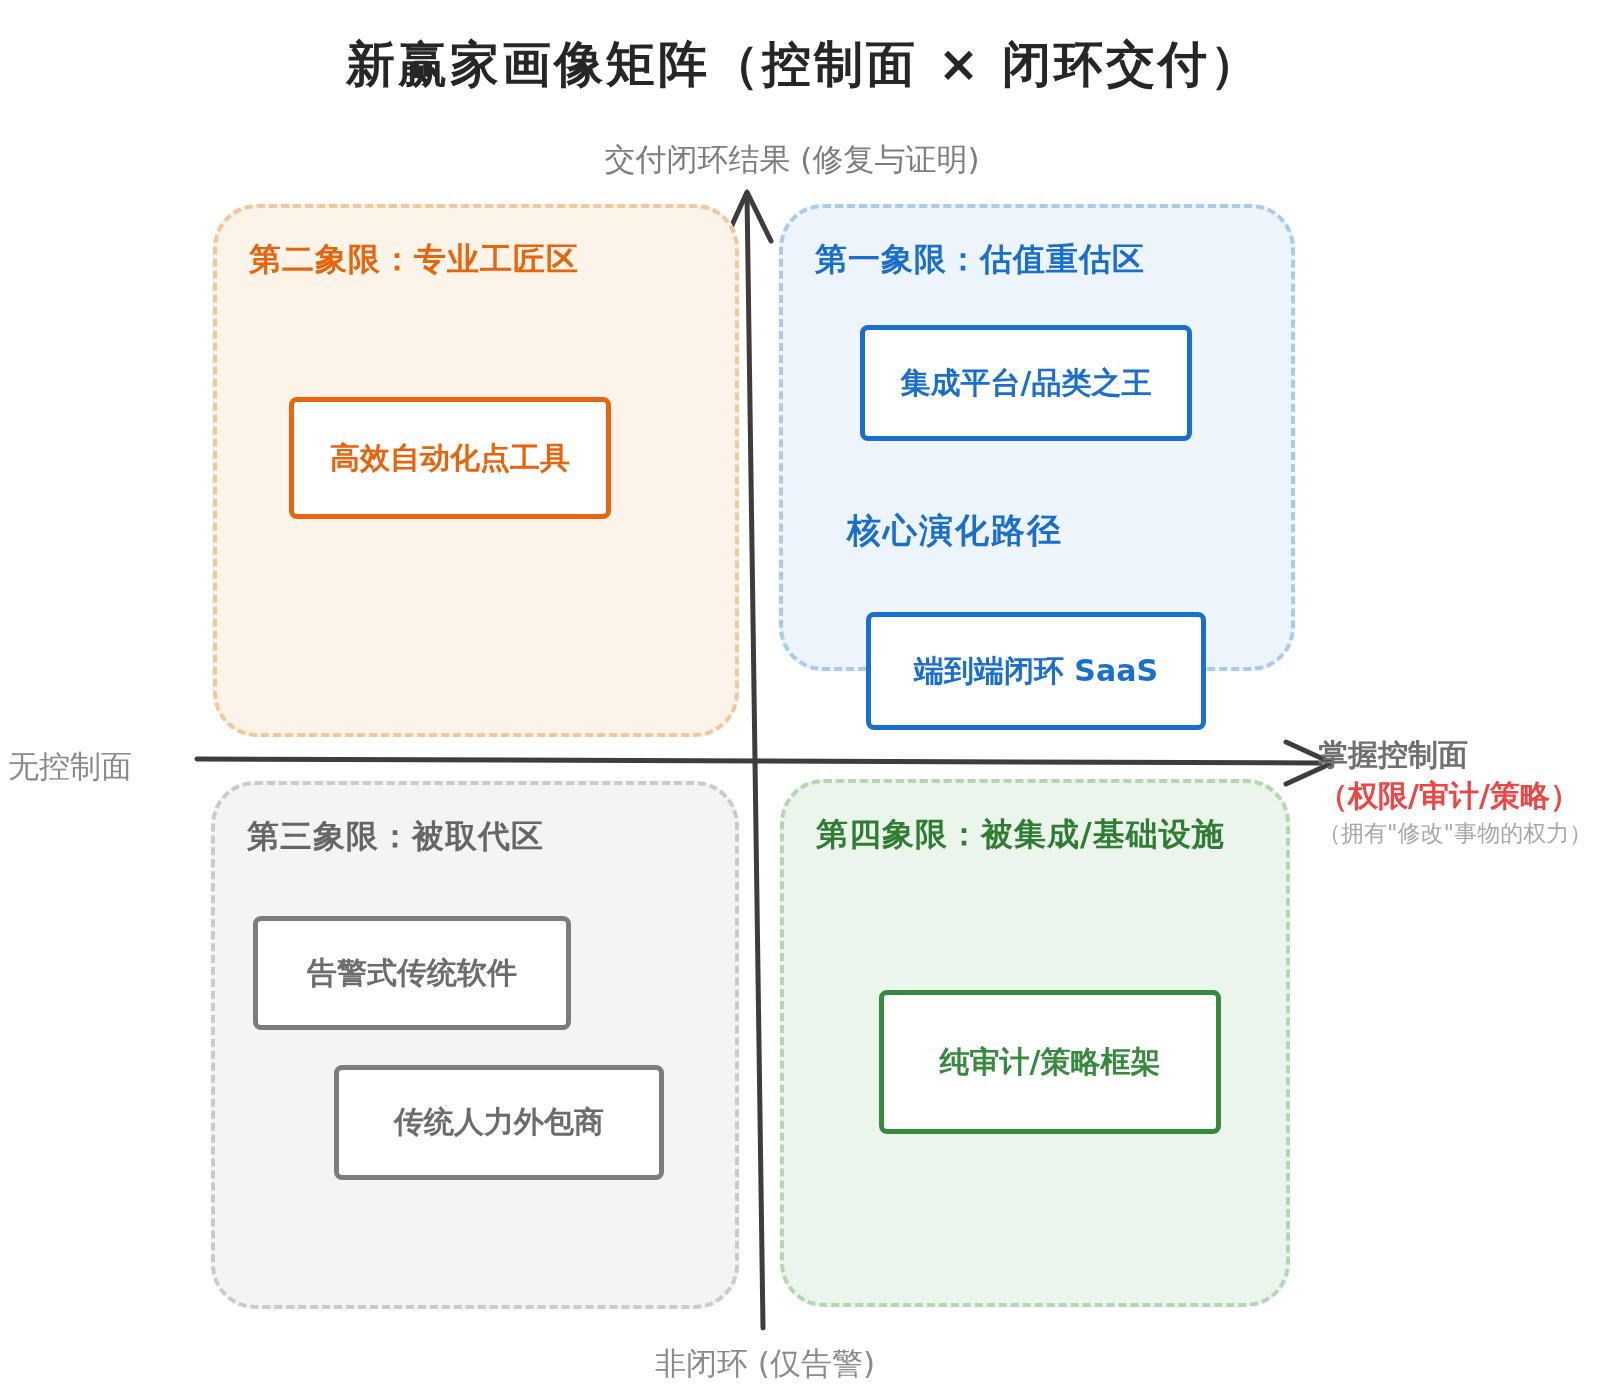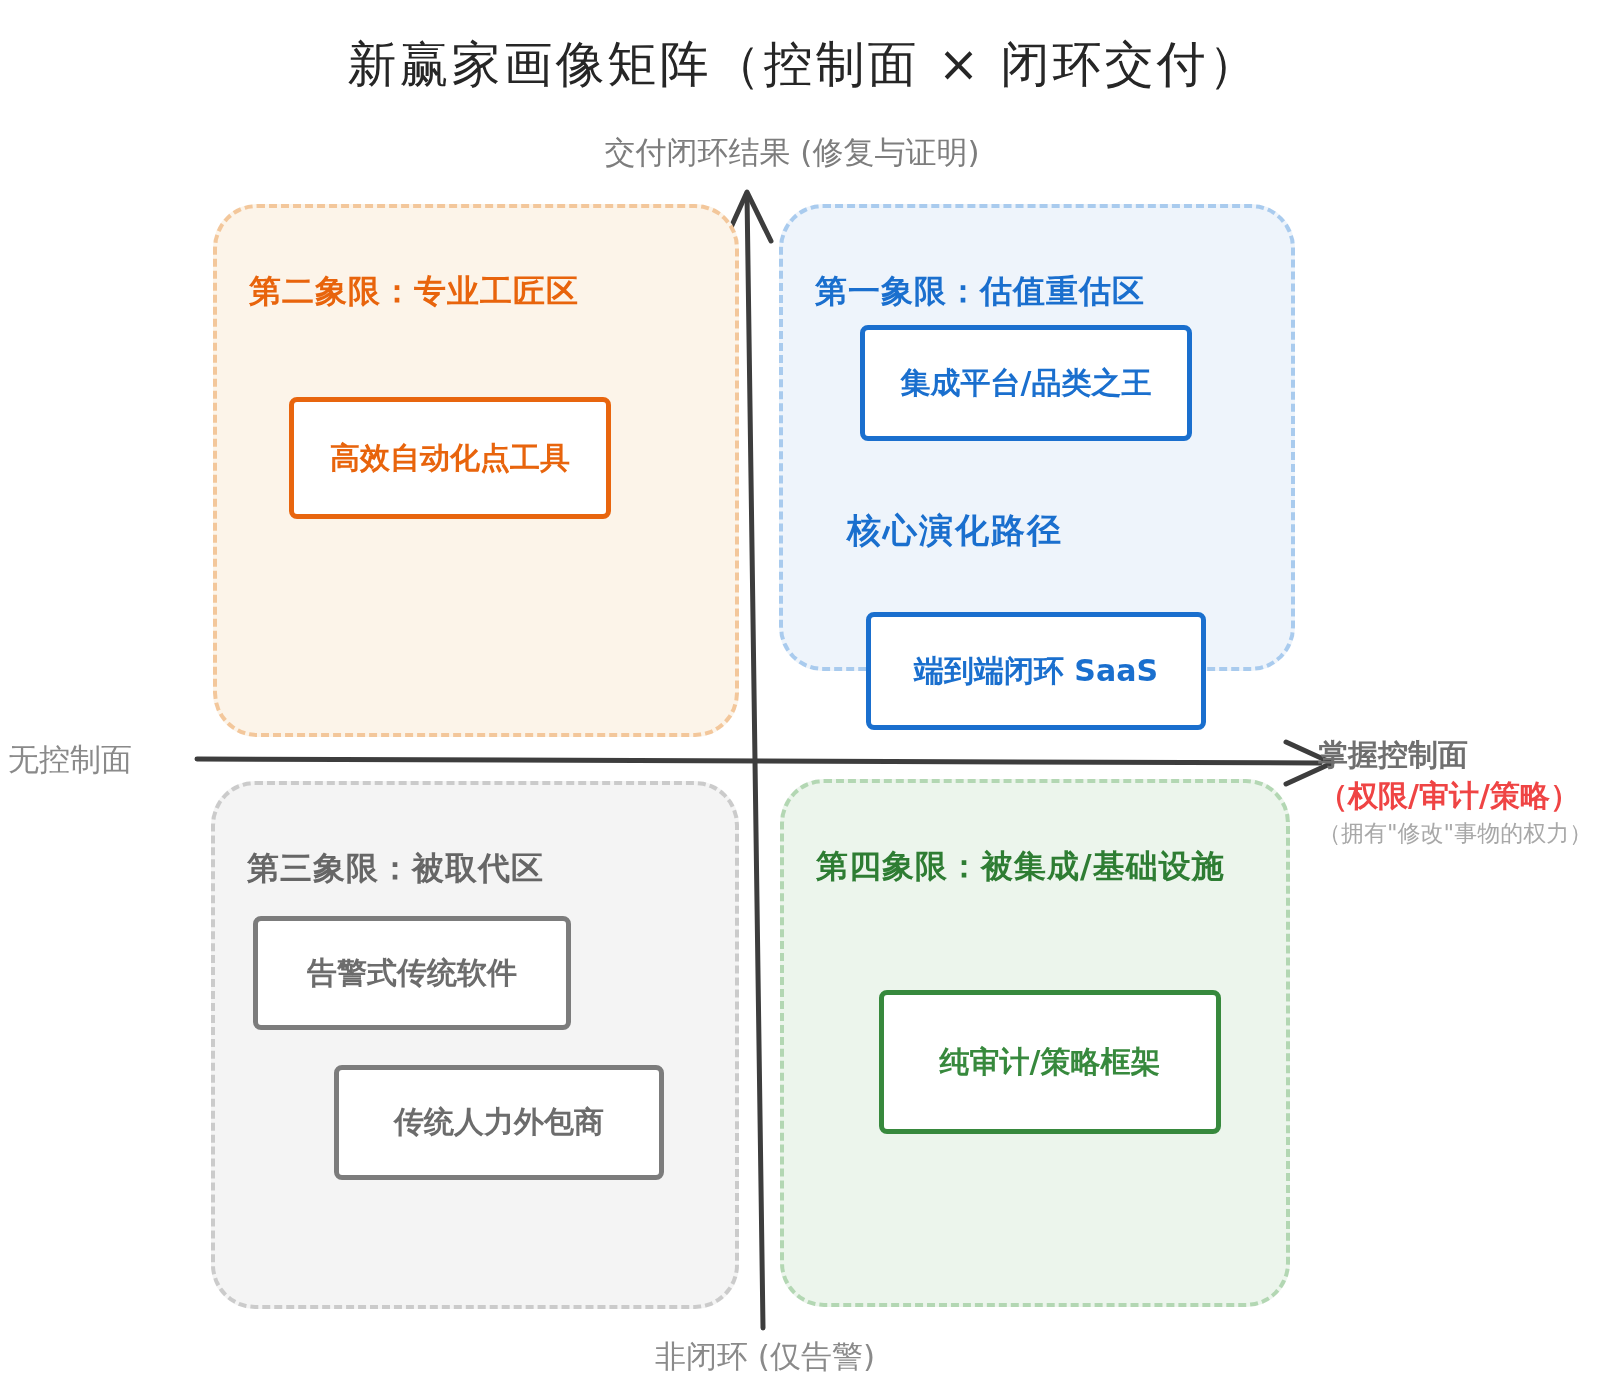--- a/index.html
+++ b/index.html
@@ -11,26 +11,26 @@
     background: #ffffff;
     overflow: hidden;
     font-family: "DejaVu Sans", sans-serif;
   }
 
   .diagram-title {
     position: absolute;
     top: 32px; left: 0; width: 100%;
     text-align: center;
     font-size: 49px;
-    font-weight: 400;
+    font-weight: 700;
     color: #262626;
     letter-spacing: 3px;
   }
 
-  .axis-label { position: absolute; color: #8a8a8a; font-weight: 500; }
+  .axis-label { position: absolute; color: #8a8a8a; font-weight: 500; margin-top: 7px; }
   .y-top-label {
     top: 132px; left: 0; width: 1584px;
     text-align: center;
     font-size: 31px;
     color: #7d7d7d;
   }
   .y-bottom-label {
     top: 1336px; left: 555px; width: 420px;
     text-align: center;
     font-size: 31px;
@@ -65,21 +65,20 @@
     background: #ecf5ec; border: 4px dashed #b3d7b3;
   }
 
   .panel-title {
     position: absolute;
     left: 32px; top: 30px;
     font-size: 32px;
     font-weight: 700;
     letter-spacing: 1px;
     white-space: nowrap;
-    margin-top: 32px;
   }
   .panel-q2 .panel-title { color: #e8640c; }
   .panel-q1 .panel-title { color: #1a6fce; }
   .panel-q3 .panel-title { color: #666666; }
   .panel-q4 .panel-title { color: #2e7d33; }
 
   .node {
     position: absolute;
     background: #ffffff;
     border-radius: 8px;

